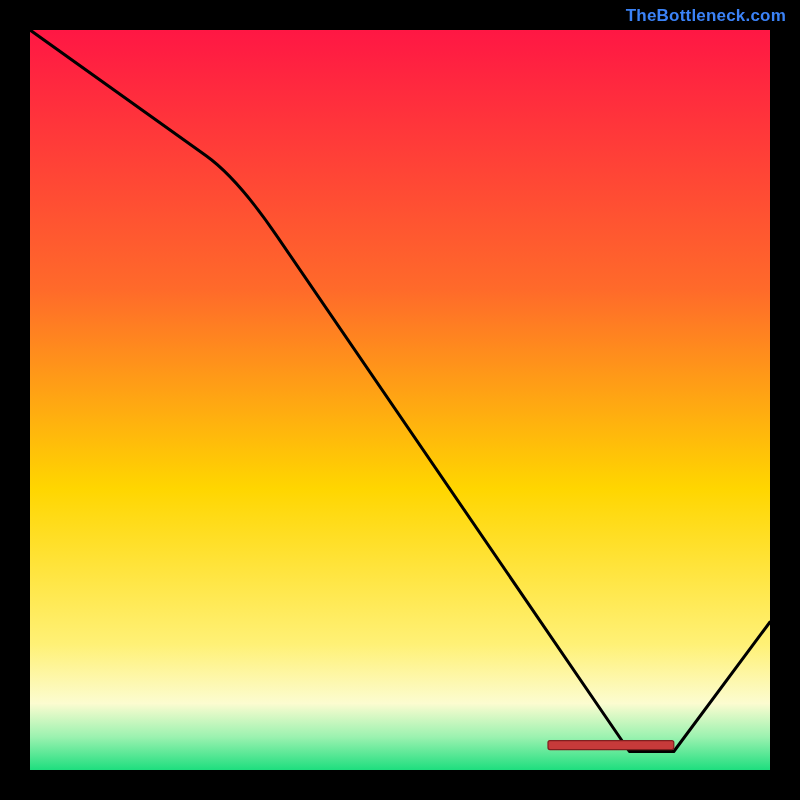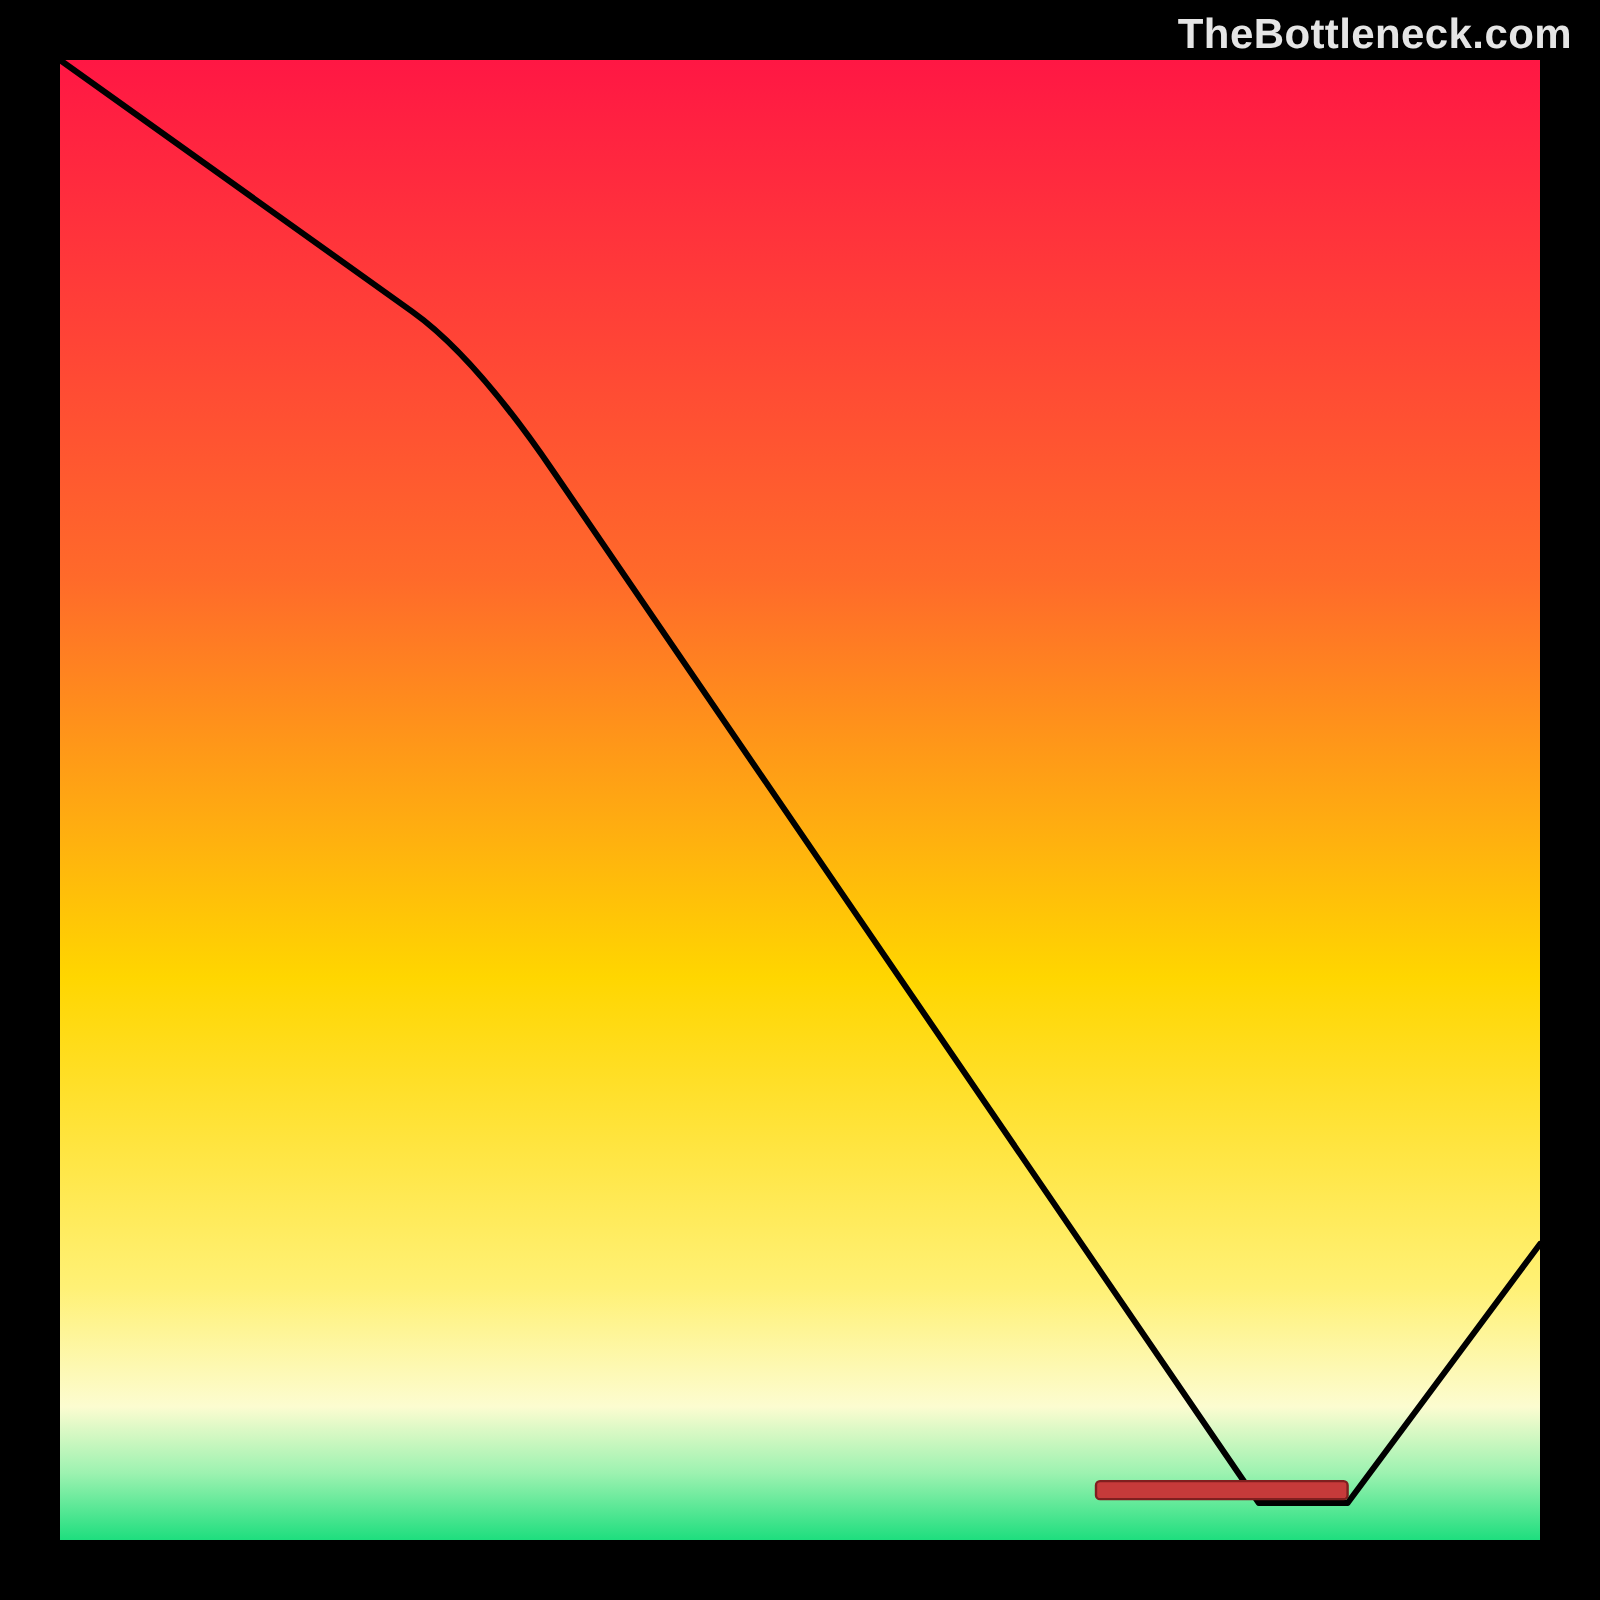--- a/index.html
+++ b/index.html
@@ -14,22 +14,22 @@
   .stage {
     position: relative;
     width: 800px;
     height: 800px;
     background: #000;
   }
   .attribution {
     position: absolute;
     top: 6px;
     right: 14px;
-    color: #e5e5e5;
-    font-size: 21px;
+    color: #3b82f6;
+    font-size: 17px;
     font-weight: 600;
     letter-spacing: 0.2px;
   }
   svg.plot {
     position: absolute;
     left: 0;
     top: 0;
   }
 </style>
 </head>

